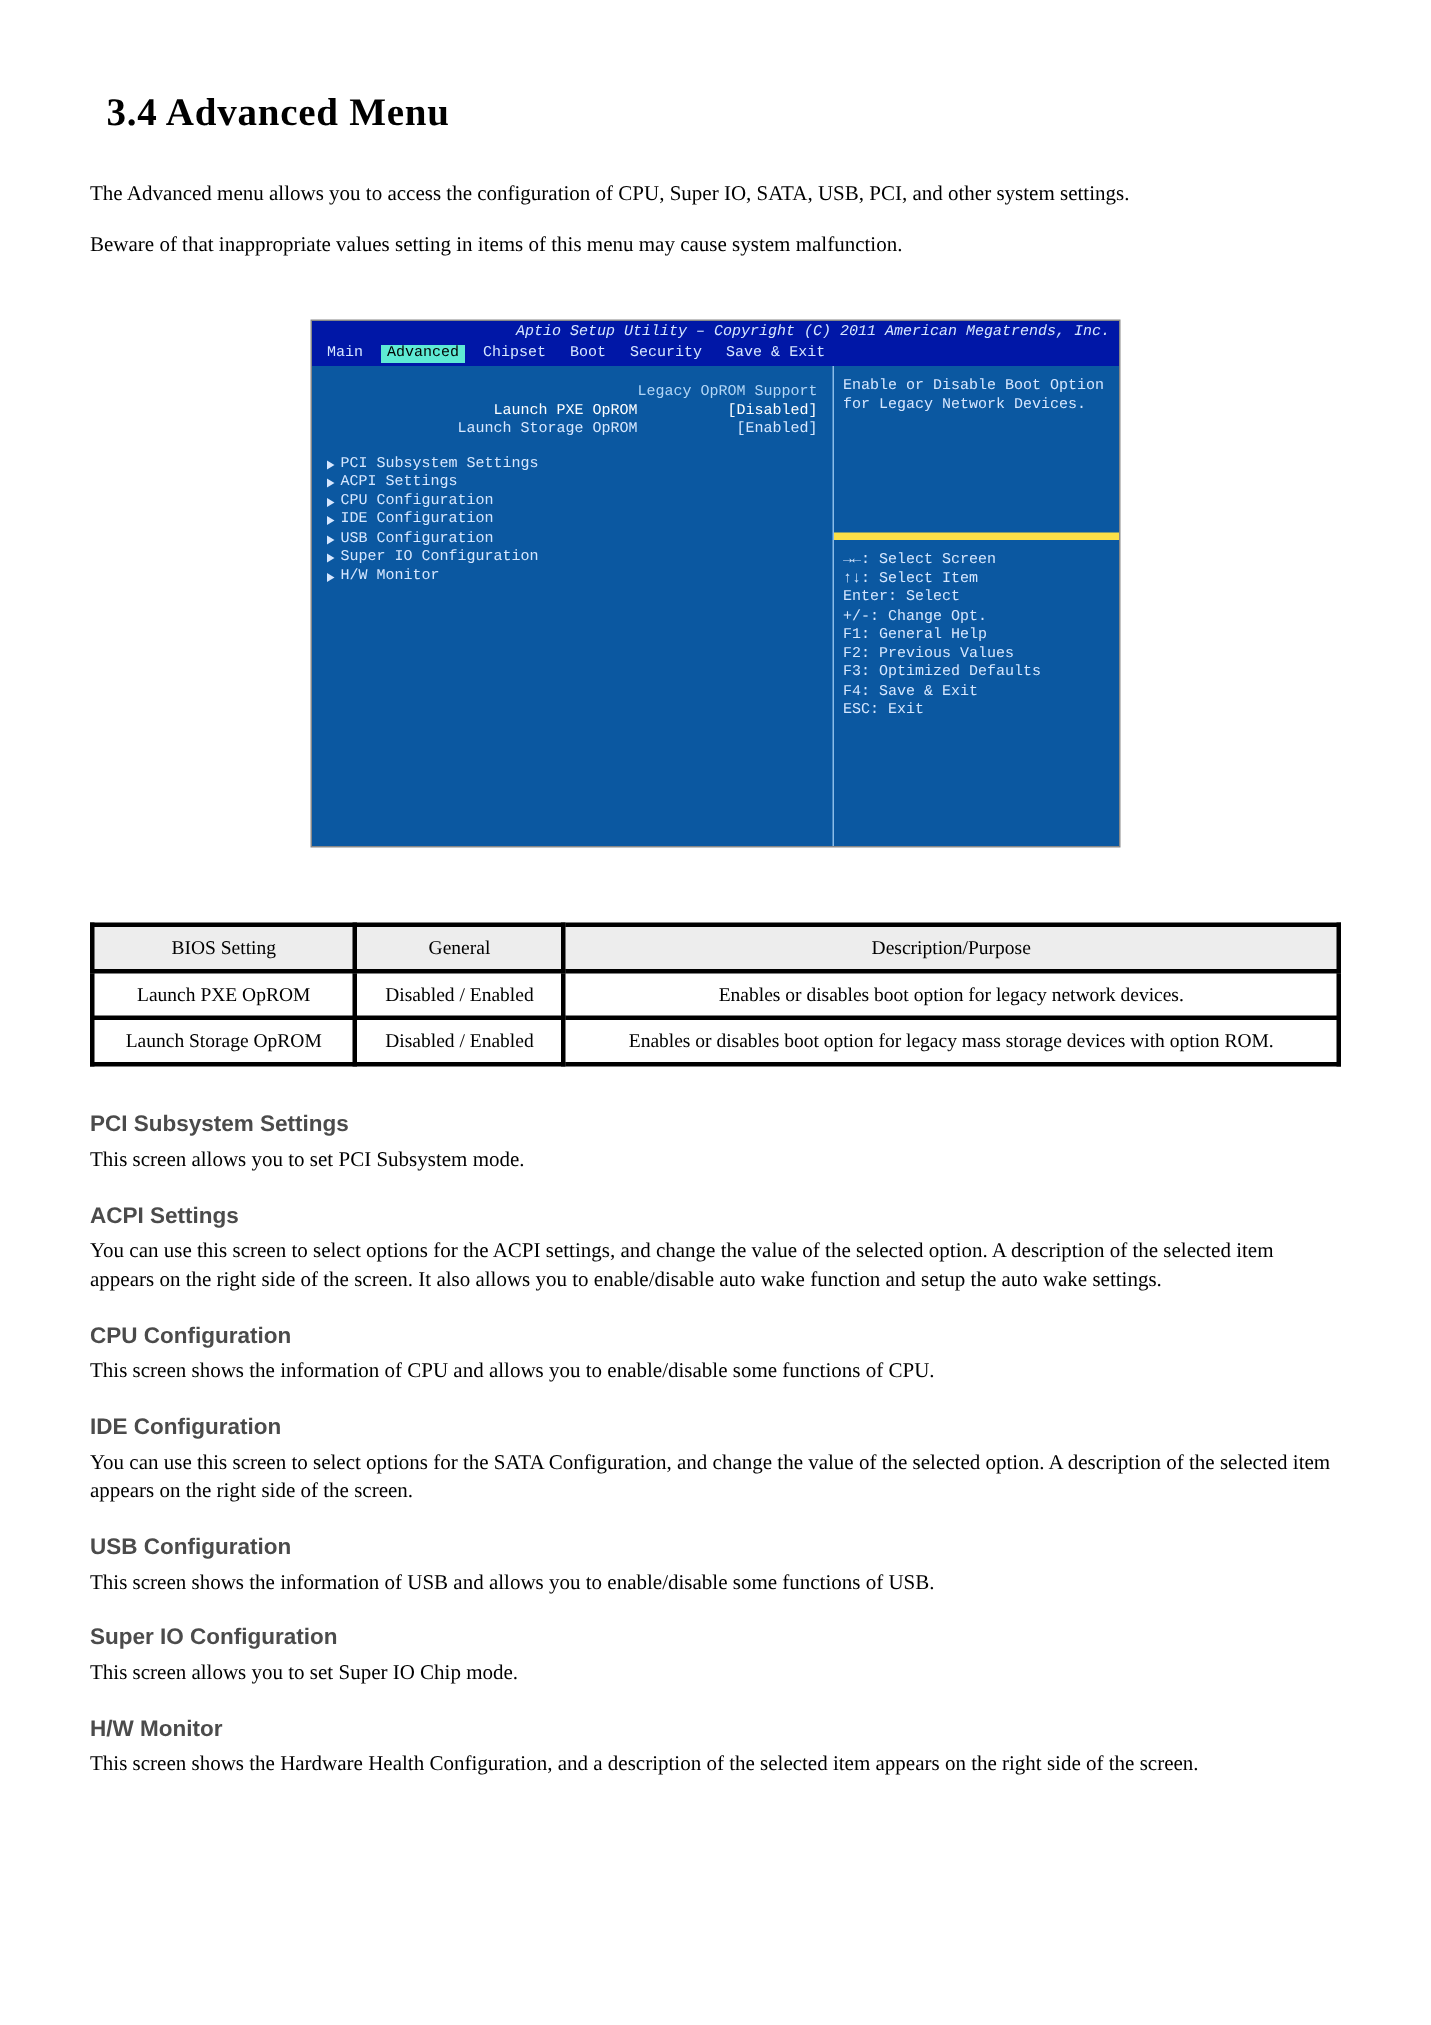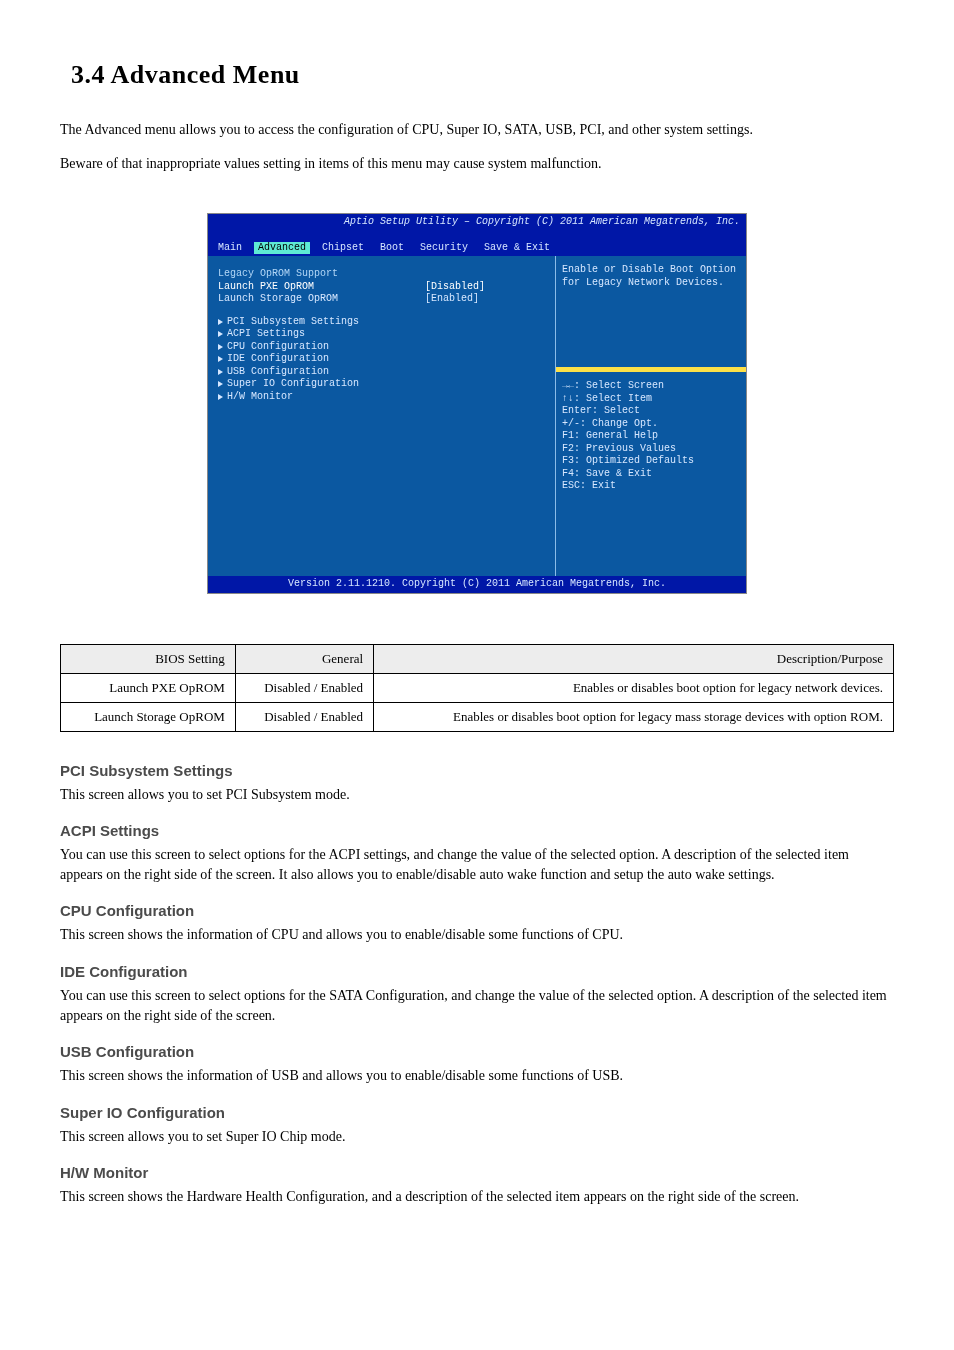--- a/index.html
+++ b/index.html
@@ -24,30 +24,31 @@
     font-size: 10px;
     line-height: 1.25;
     color: #fff;
     border: 1px solid #888;
   }
   .bios-headbar {
     background: #0017a7;
     padding: 2px 6px;
   }
   .bios-title-line { color: #d6e7ff; text-align: right; font-style: italic; }
-  .bios-tabs { display: flex; gap: 8px; margin-top: 13px; }
+  .bios-tabs { display: flex; gap: 8px; margin-top: 1px; }
   .bios-tab { color: #d6e7ff; padding: 0 4px; }
   .bios-tab.active { background: #5eead4; color: #000; }
   .bios-body { display: flex; }
   .bios-left {
     background: #0b58a1;
     flex: 1;
     padding: 12px 10px 80px 10px;
     border-right: 1px solid #8bbce8;
     min-height: 320px;
+    text-align: right;
   }
   .bios-right {
     background: #0b58a1;
     width: 190px;
     display: flex;
     flex-direction: column;
   }
   .bios-right-top {
     padding: 8px 6px;
     color: #d6e7ff;
@@ -78,23 +79,23 @@
     display: inline-block;
   }
   .section-heading { color: #b2d6f6; }
   table.setting-table {
     border-collapse: collapse;
     width: 100%;
     margin: 10px 0 30px 0;
     font-size: 13px;
   }
   table.setting-table th, table.setting-table td {
-    border: 1px solid #000000;
+    border: 3px solid #000000;
     padding: 6px 10px;
-    text-align: right;
+    text-align: center;
     vertical-align: middle;
   }
   table.setting-table th { background: #ededed; font-weight: normal; }
   .item-title {
     font-family: Arial, Helvetica, sans-serif;
     font-size: 15px;
     font-weight: bold;
     color: #4b4b4b;
     margin: 18px 0 6px 0;
   }
@@ -172,21 +173,20 @@
         <div>Enter: Select</div>
         <div>+/-: Change Opt.</div>
         <div>F1: General Help</div>
         <div>F2: Previous Values</div>
         <div>F3: Optimized Defaults</div>
         <div>F4: Save &amp; Exit</div>
         <div>ESC: Exit</div>
       </div>
     </div>
   </div>
-  <div class="bios-footbar">Version 2.11.1210. Copyright (C) 2011 American Megatrends, Inc.</div>
 </div>
 
 <table class="setting-table">
   <thead>
     <tr>
       <th>BIOS Setting</th>
       <th>General</th>
       <th>Description/Purpose</th>
     </tr>
   </thead>

